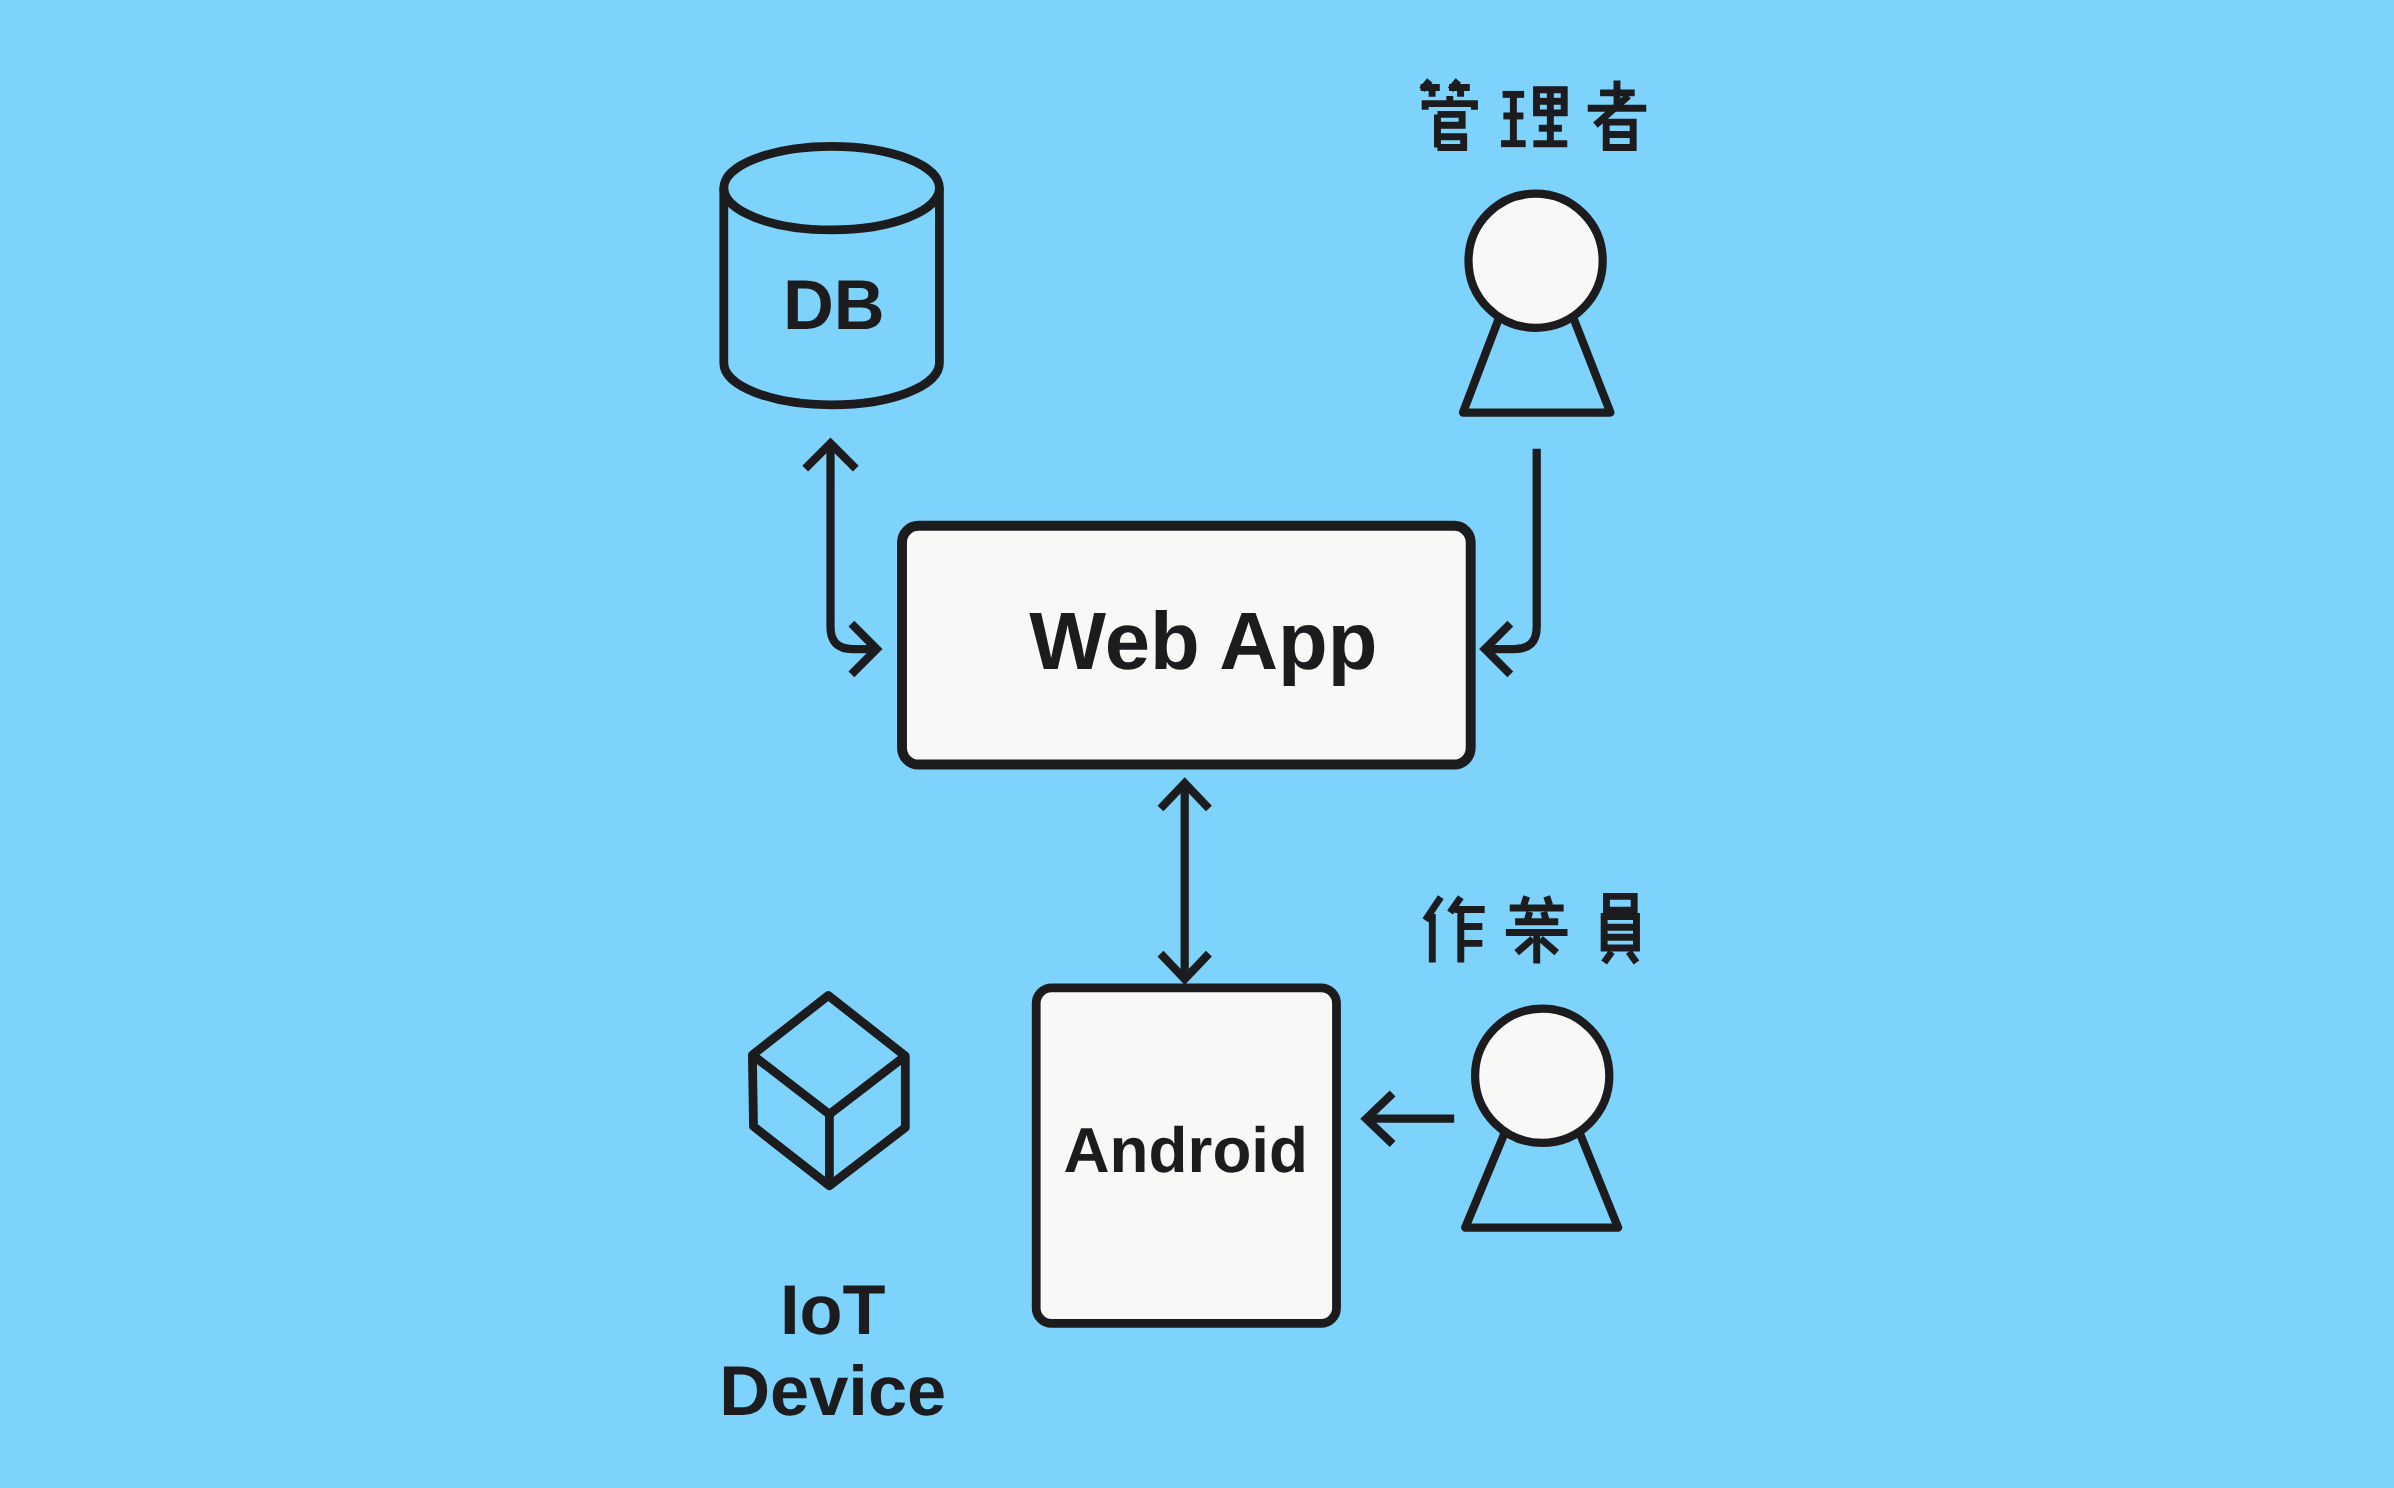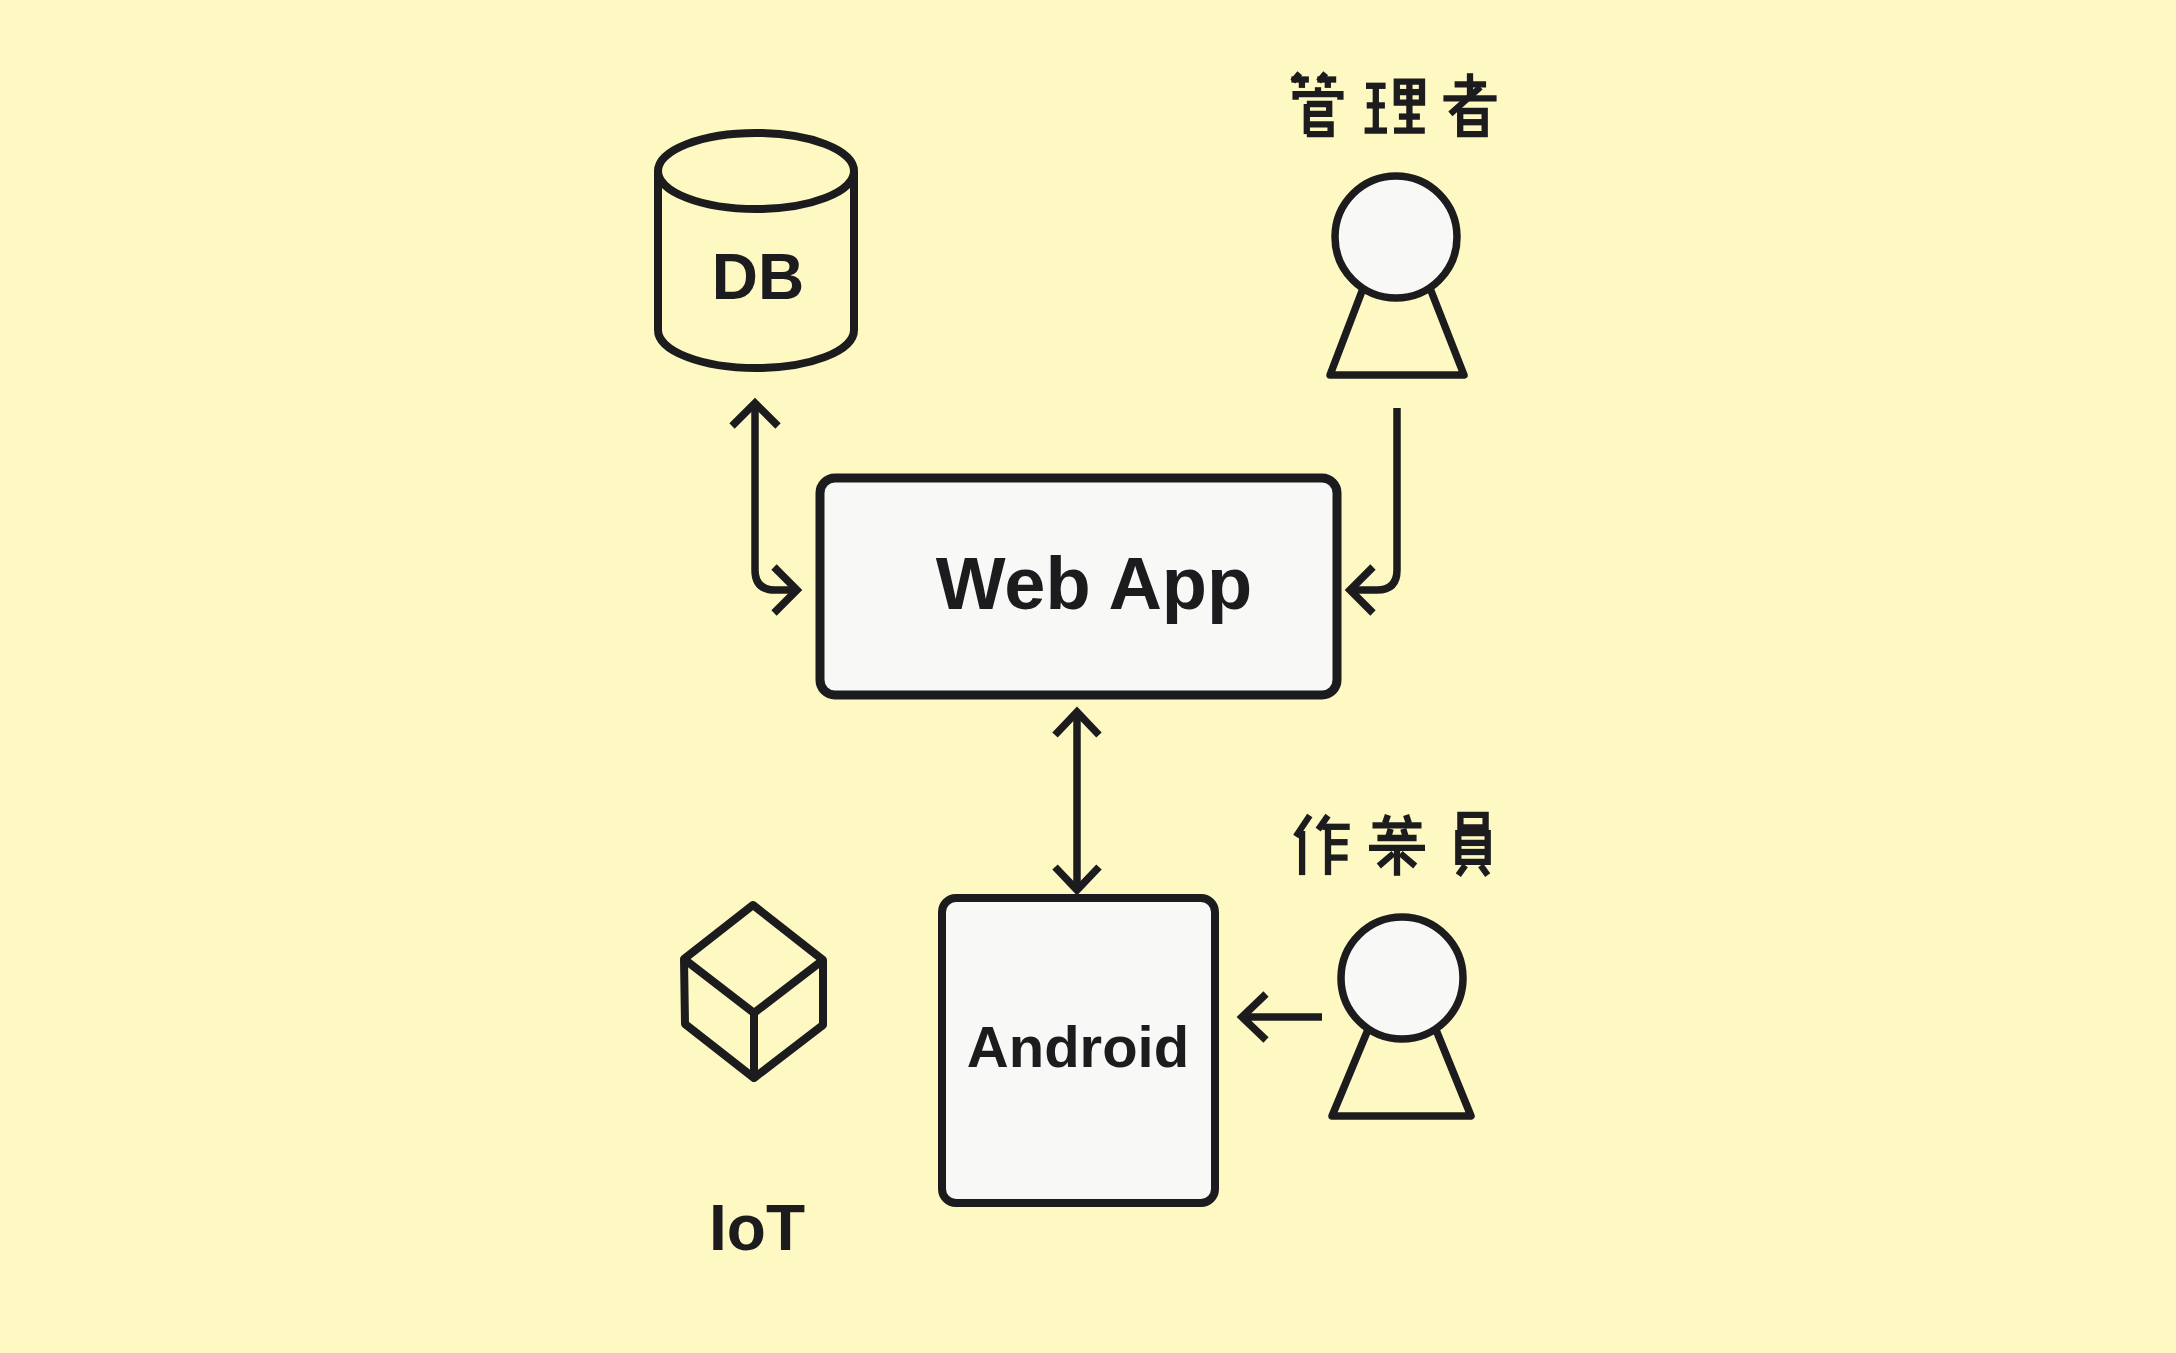--- a/index.html
+++ b/index.html
@@ -1,19 +1,19 @@
 <!DOCTYPE html>
 <html><head>
 <meta charset="utf-8">
 <title>Diagram</title>
 <style>
   html,body{margin:0;padding:0;background:#f8f8f6;}
   .stage{
     position:relative;width:2176px;height:1353px;overflow:hidden;
-    background:#fef9c3;
+    background:#7dd3fc;
     font-family:"Liberation Sans","DejaVu Sans",sans-serif;
     color:#1c1c1e;
   }
   .layer{position:absolute;left:0;top:0;display:block;}
   .shape{stroke:#1c1c1e;fill:none;}
   .fillpaper{fill:#f8f8f6;}
   .label{
     position:absolute;transform:translate(-50%,-50%);
     text-align:center;font-weight:bold;white-space:nowrap;
   }
@@ -90,20 +90,21 @@
   <div class="label lbl-db">DB</div>
 
   <div class="label lbl-web">Web App</div>
 
   <div class="label lbl-android">
     <div>Android</div>
   </div>
 
   <div class="label lbl-iot">
     <div>IoT</div>
+    <div>Device</div>
   </div>
 
   <div class="label lbl-admin" role="img" aria-label="管理者">
     <span class="sr">管理者</span>
     <div class="kanji-row">
       <svg width="70" height="70" viewBox="0 0 100 100">
         <path d="M24,6 L14,18"></path>
           <path d="M12,15 H37"></path>
           <path d="M27,15 V27"></path>
         <path d="M61,6 L51,18"></path>

